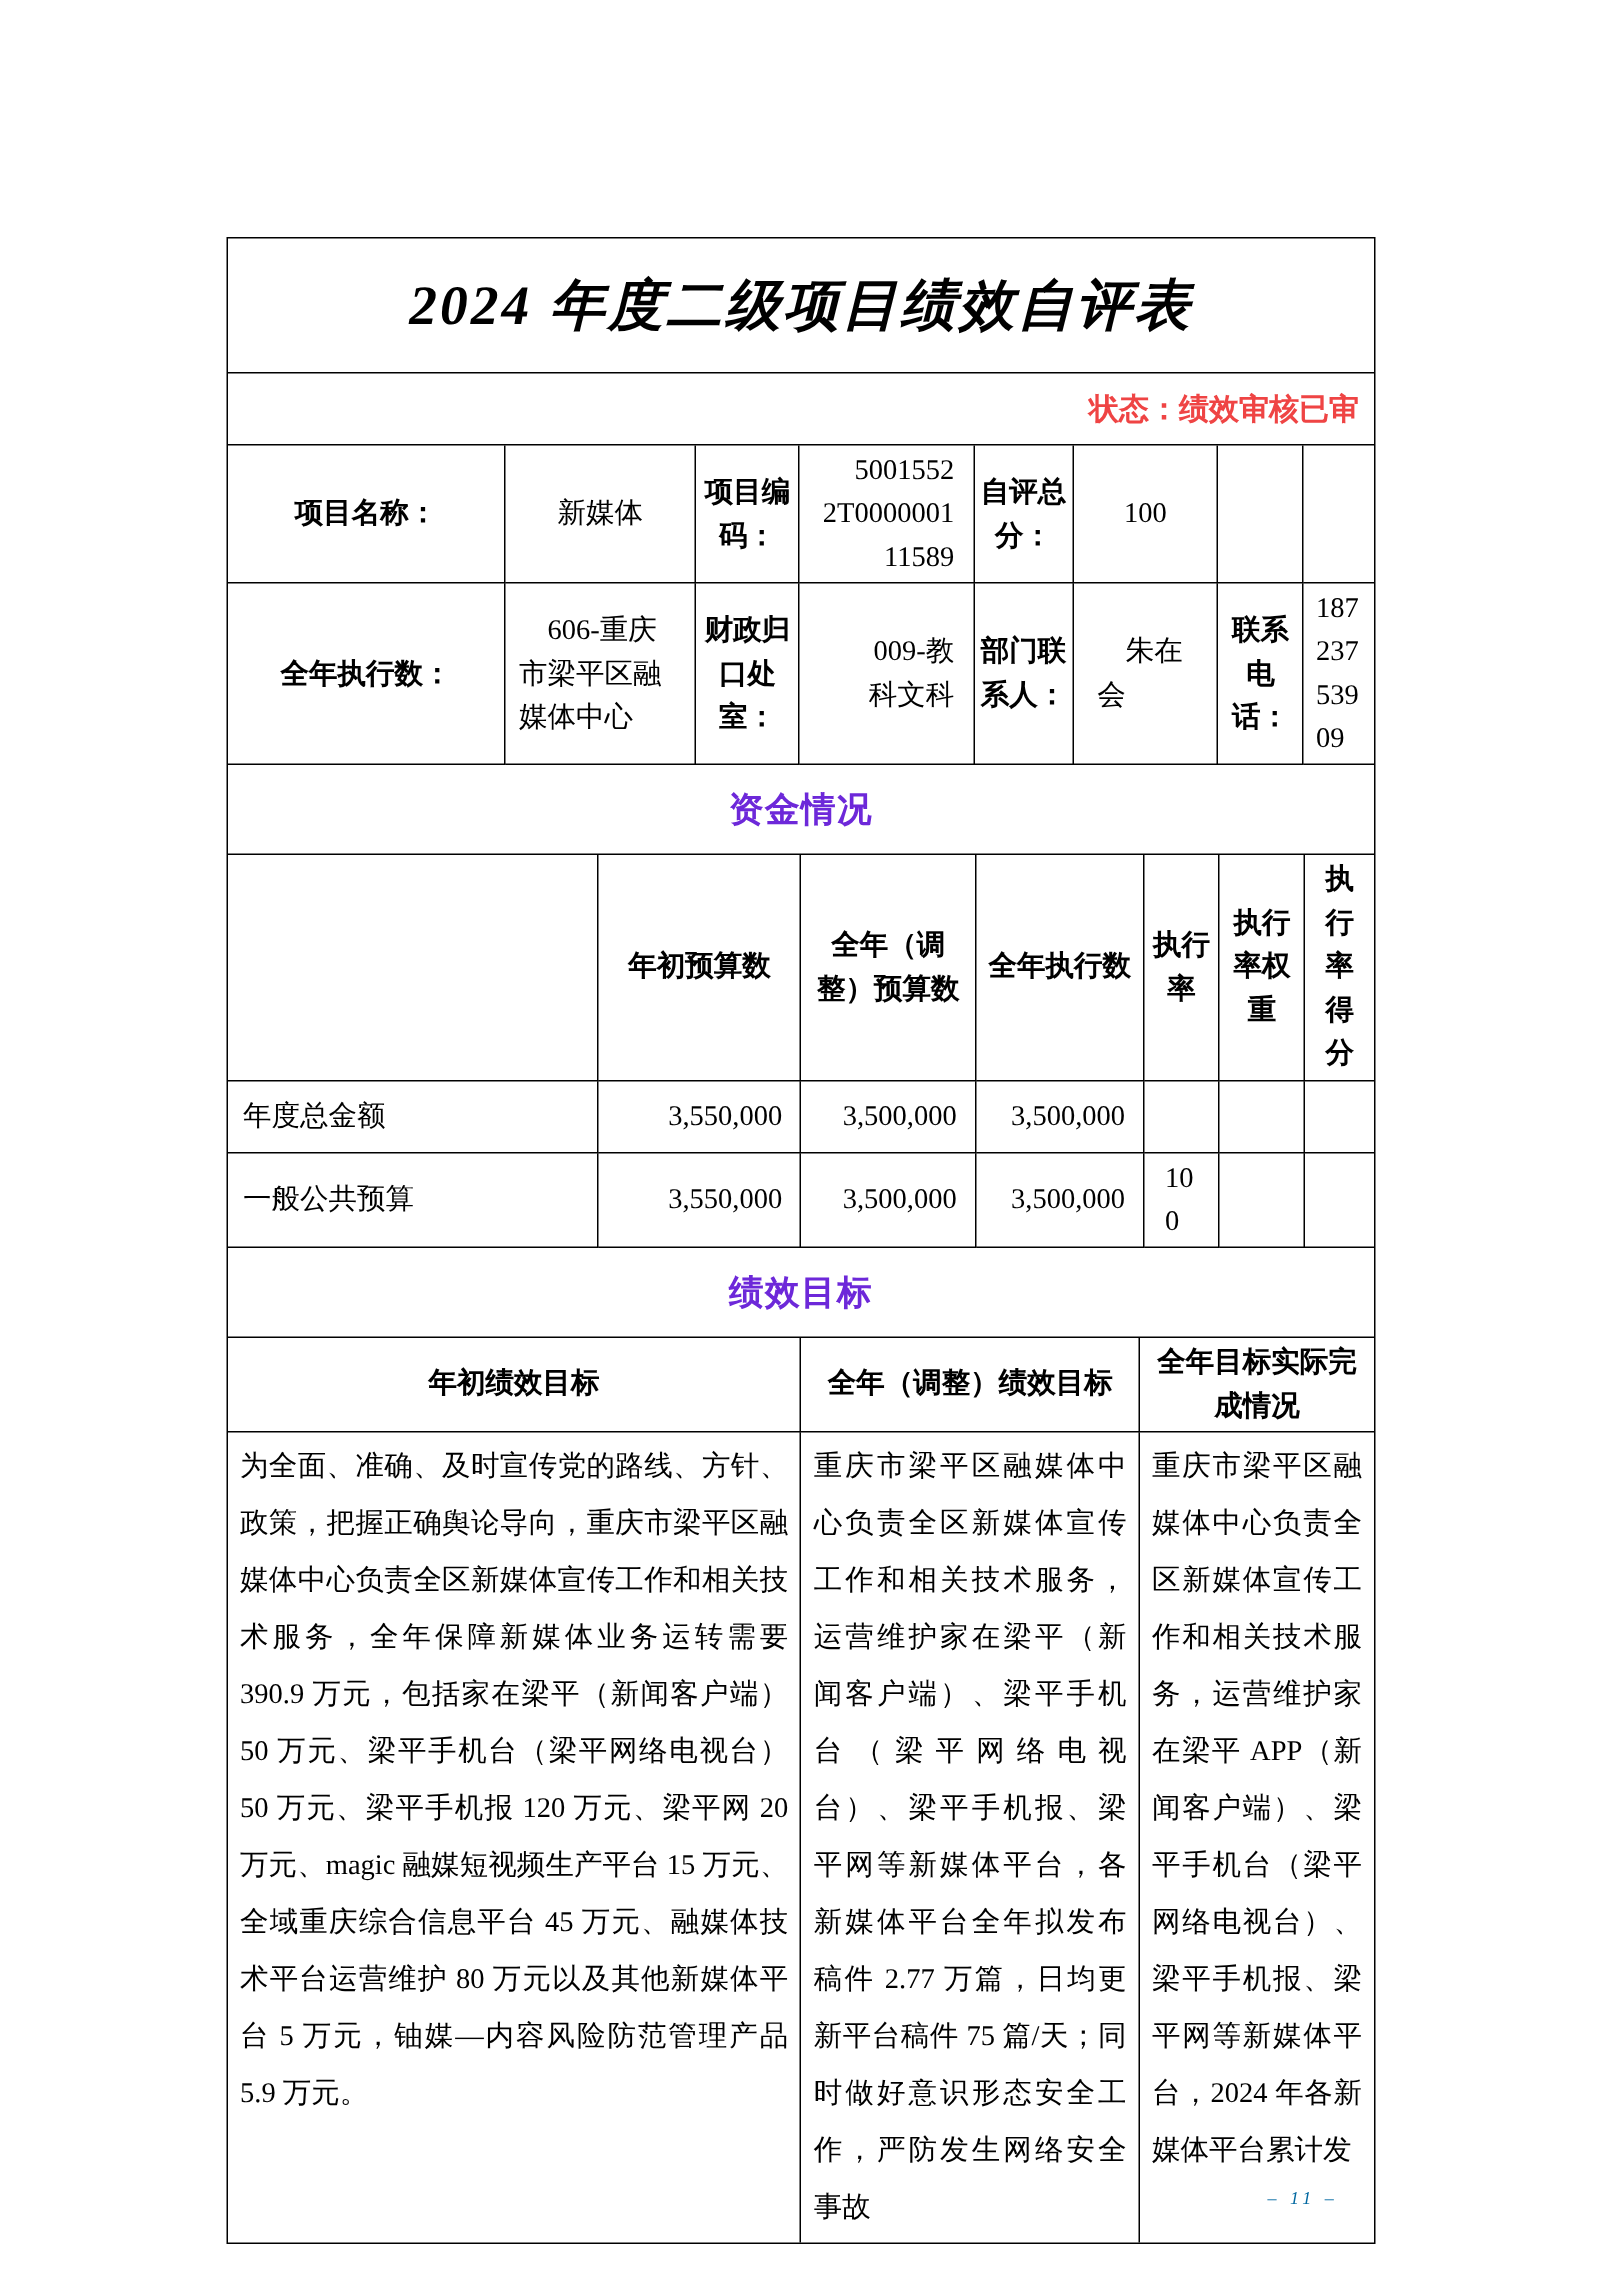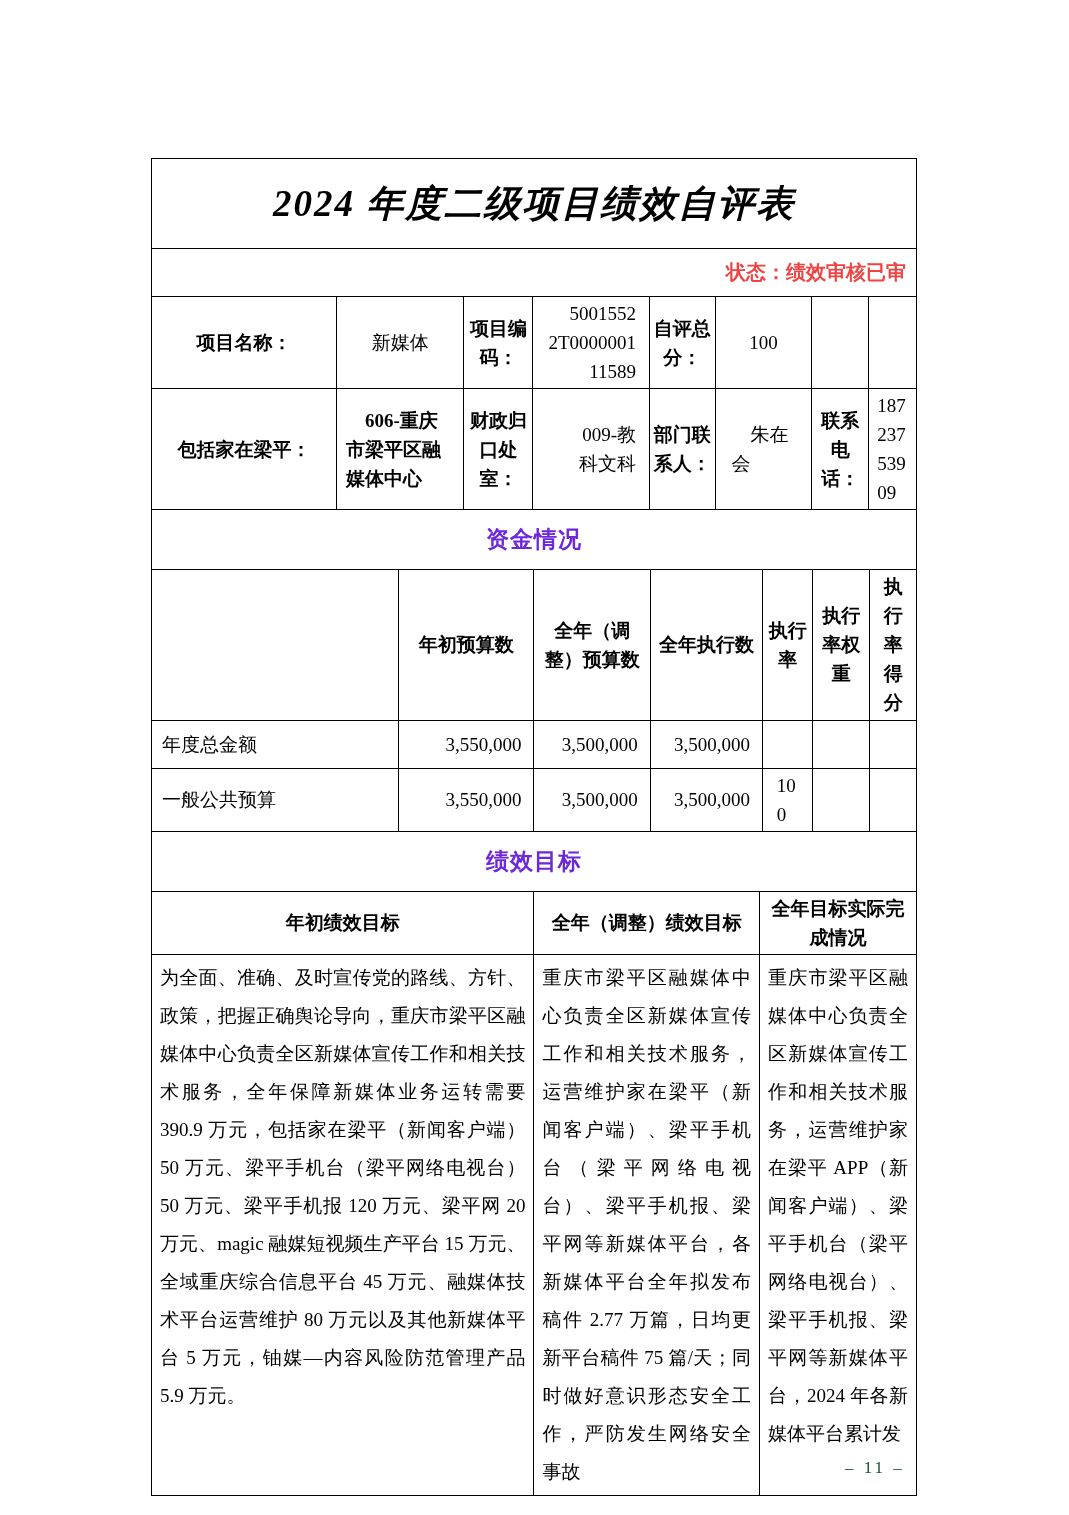--- a/index.html
+++ b/index.html
@@ -48,21 +48,21 @@
     line-height: 29px;
     padding: 2px 4px;
     box-sizing: border-box;
     overflow: hidden;
   }
   td:last-child { border-right: none; }
   .lbl { font-weight: bold; text-align: center; }
   .ctr { text-align: center; margin-left: 16px; }
   .num { text-align: right; padding-right: 12px; }
   .rowlbl { text-align: left; padding-left: 10px; }
-  .valcell { text-align: left; padding-left: 9px; padding-right: 9px; font-weight: bold; }
+  .valcell { text-align: left; padding-left: 9px; padding-right: 9px; }
   .ind1 { text-indent: 1em; }
   .wrap90 { width: 90px; margin: 0 auto; text-align: right; text-indent: 1em; word-break: break-all; }
   .wrap64 { width: 64px; margin: 0 auto; text-align: left; text-indent: 1em; word-break: break-all; }
   .wrap30 { width: 30px; margin-left: 8px; text-align: left; word-break: break-all; }
   .wrap22 { width: 22px; margin: 0 auto; text-align: left; word-break: break-all; }
   .section-title {
     height: 59px;
     border-bottom: 1px solid #000;
     display: flex; align-items: center; justify-content: center;
     font-family: "Liberation Sans", "DejaVu Sans", sans-serif;
@@ -73,23 +73,24 @@
   .goals-body td {
     vertical-align: top;
     border-bottom: none;
     line-height: 38px;
     padding: 4px 8px;
     text-align: justify;
   }
   .page-footer {
     position: absolute;
     left: 845px; top: 1458px;
-    font-size: 17px;
+    font-size: 12px;
     letter-spacing: 3px;
-    color: #14532d;
+    color: #0369a1;
+    font-style: italic;
   }
 </style>
 </head>
 <body>
 
 <div class="sheet">
 
   <div class="title-row">2024 年度二级项目绩效自评表</div>
 
   <div class="status-row">状态：绩效审核已审</div>
@@ -112,21 +113,21 @@
       <td class="lbl">项目编码：</td>
       <td>
             <div class="wrap90">50015522T000000111589</div>
           </td>
       <td class="lbl">自评总分：</td>
       <td class="ctr">100</td>
       <td></td>
       <td></td>
     </tr>
     <tr style="height:117px">
-      <td class="lbl">包括家在梁平：</td>
+      <td class="lbl">全年执行数：</td>
       <td class="valcell ind1">606-重庆市梁平区融媒体中心</td>
       <td class="lbl">财政归口处室：</td>
       <td>
             <div class="wrap90">009-教科文科</div>
           </td>
       <td class="lbl">部门联系人：</td>
       <td>
             <div class="wrap64">朱在会</div>
           </td>
       <td class="lbl">联系电话：</td>

